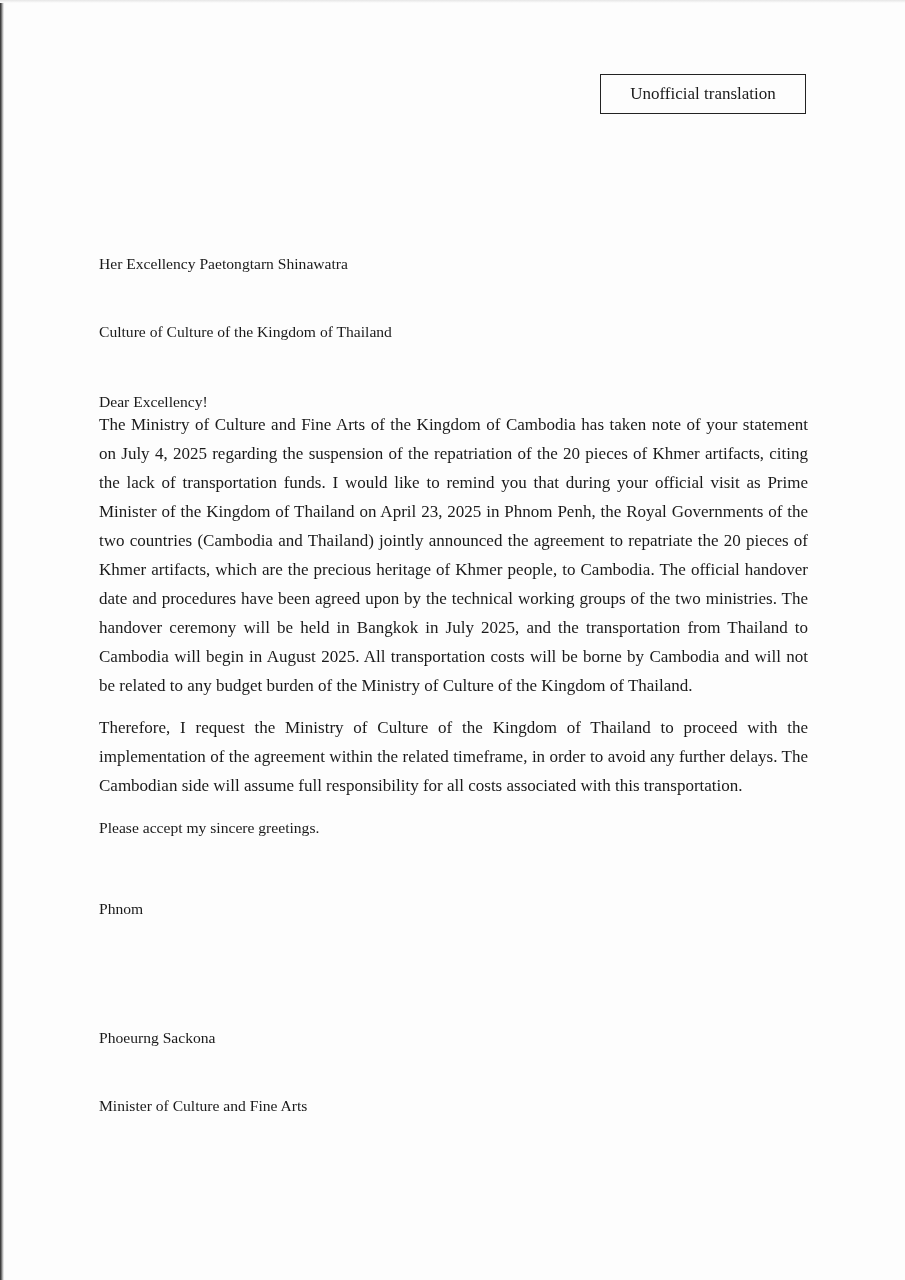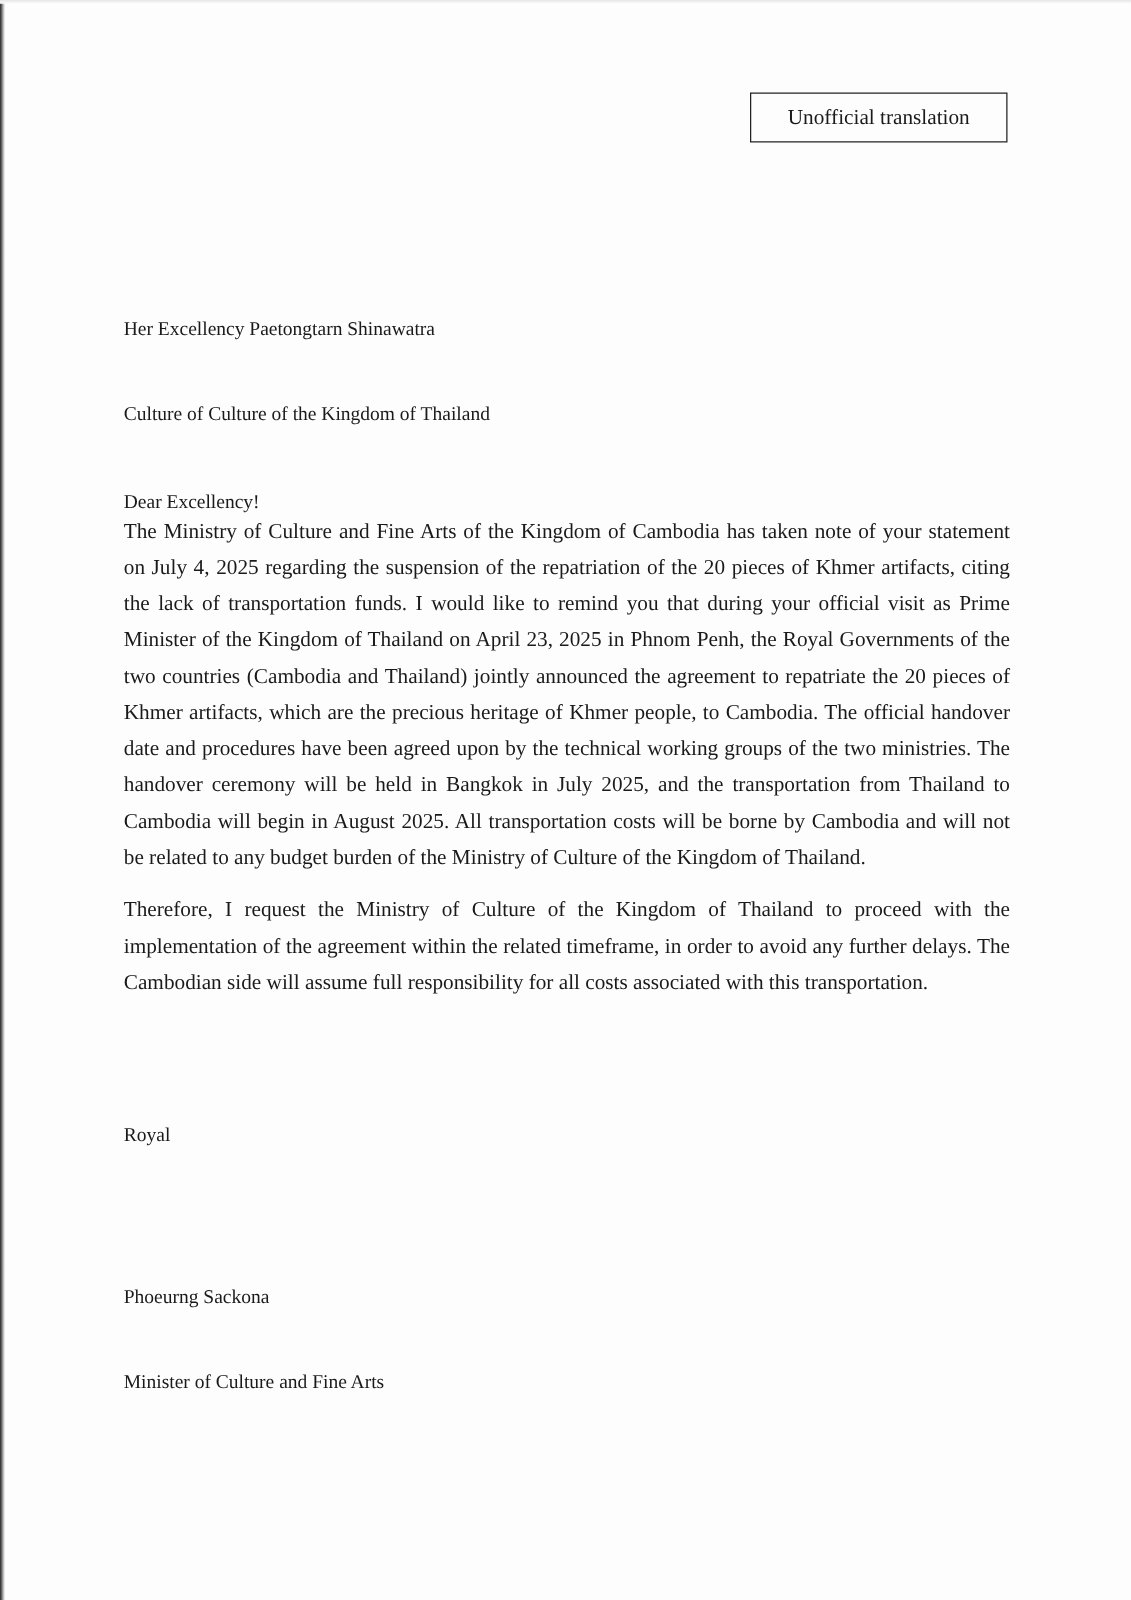--- a/index.html
+++ b/index.html
@@ -114,20 +114,21 @@
     <span class="line">Culture of Culture of the Kingdom of Thailand</span>
   </div>
 
 
   <div class="text salutation">Dear Excellency!</div>
 
   <div class="para para1">The Ministry of Culture and Fine Arts of the Kingdom of Cambodia has taken note of your statement on July 4, 2025 regarding the suspension of the repatriation of the 20 pieces of Khmer artifacts, citing the lack of transportation funds. I would like to remind you that during your official visit as Prime Minister of the Kingdom of Thailand on April 23, 2025 in Phnom Penh, the Royal Governments of the two countries (Cambodia and Thailand) jointly announced the agreement to repatriate the 20 pieces of Khmer artifacts, which are the precious heritage of Khmer people, to Cambodia. The official handover date and procedures have been agreed upon by the technical working groups of the two ministries. The handover ceremony will be held in Bangkok in July 2025, and the transportation from Thailand to Cambodia will begin in August 2025. All transportation costs will be borne by Cambodia and will not be related to any budget burden of the Ministry of Culture of the Kingdom of Thailand.</div>
 
   <div class="para para2">Therefore, I request the Ministry of Culture of the Kingdom of Thailand to proceed with the implementation of the agreement within the related timeframe, in order to avoid any further delays. The Cambodian side will assume full responsibility for all costs associated with this transportation.</div>
 
+  <div class="text closing">Please accept my sincere greetings.</div>
 
-  <div class="text signed">Royal</div>
+  <div class="text signed">Phnom</div>
 
   <div class="text signatory">
     <span class="line">Phoeurng Sackona</span>
     <span class="line">Minister of Culture and Fine Arts</span>
   </div>
 </div>
 
 </body></html>

